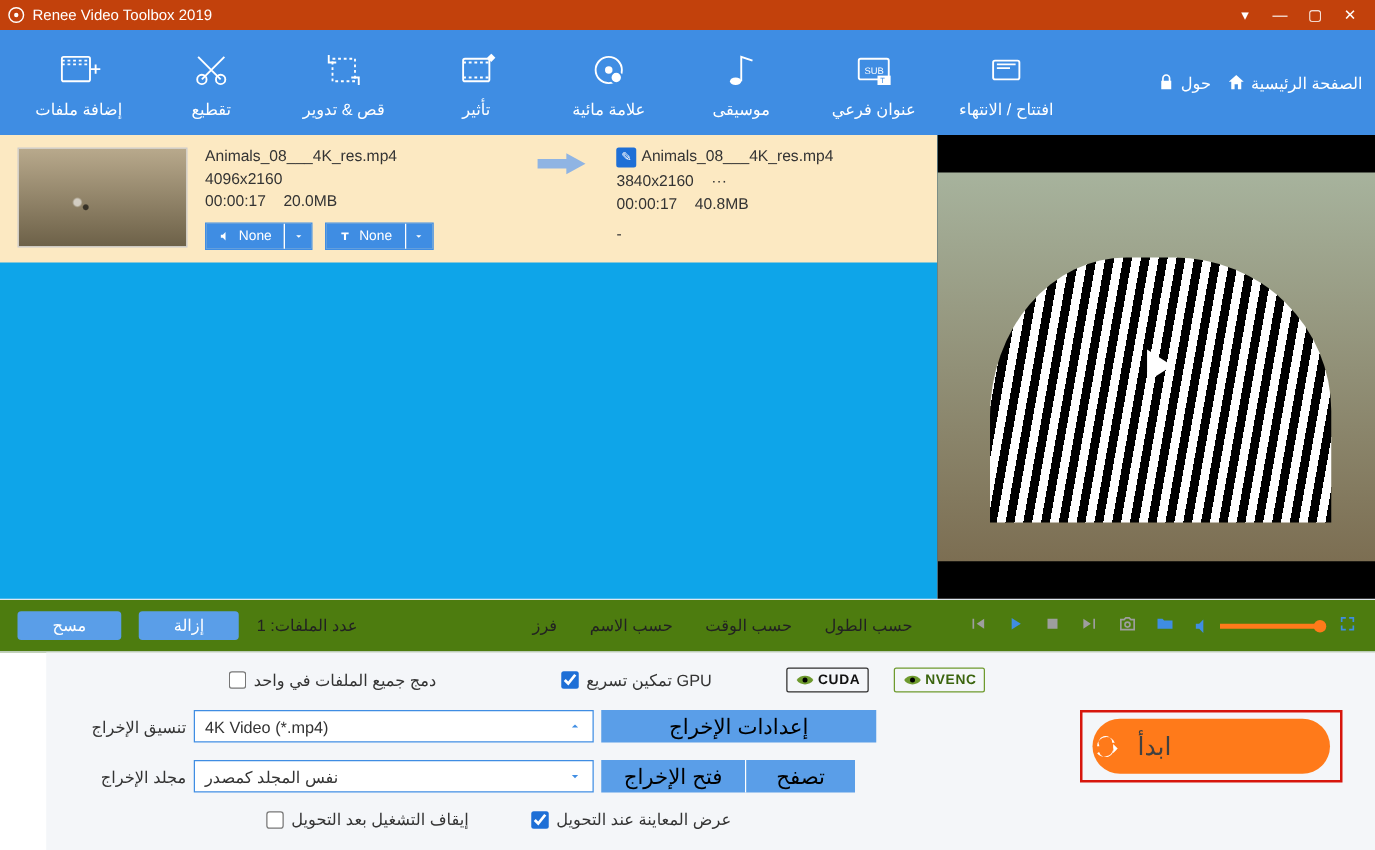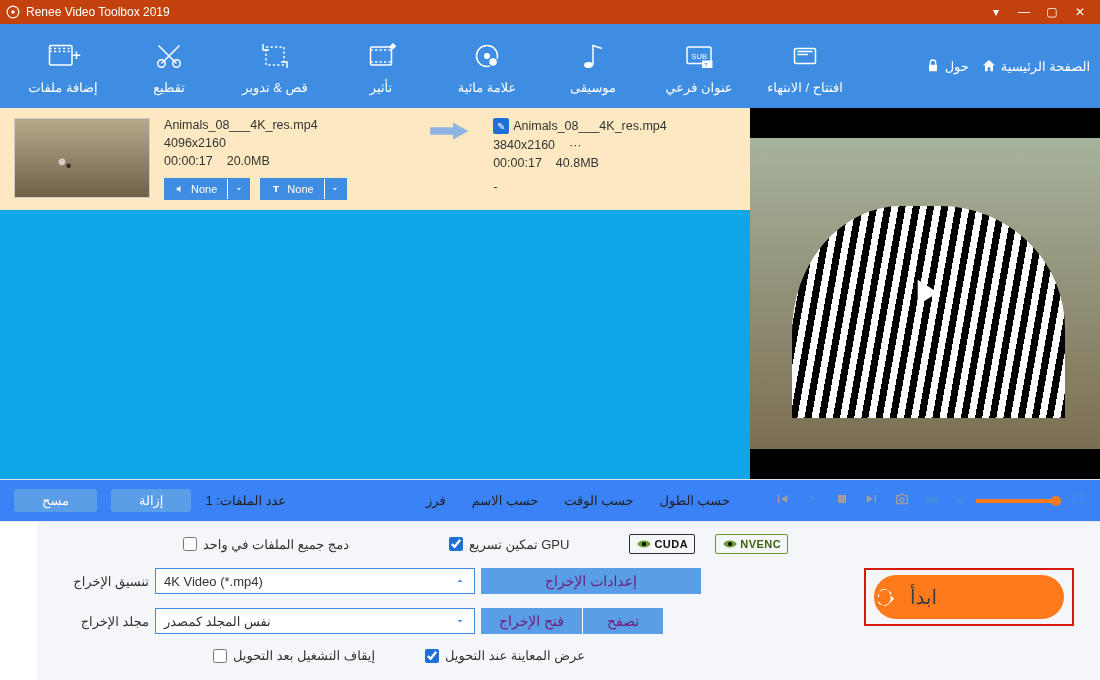--- a/index.html
+++ b/index.html
@@ -38,21 +38,21 @@
 .editicon { display:inline-flex; width:16px; height:16px; background:#1e6fd6; color:#fff; align-items:center; justify-content:center; font-size:10px; border-radius:2px; margin-right:4px; }
 
 
 .preview { width: 350px; background: #000; position: relative; }
 .preview .img { position:absolute; left:0; right:0; top:30px; bottom:30px; background: linear-gradient(#a7b39d,#7c6e52); overflow:hidden; }
 .preview .zebra { position:absolute; left:12%; top:22%; width:78%; height:68%; background: repeating-linear-gradient(100deg,#fff 0 7px,#000 7px 14px); border-radius: 40% 46% 0 0 / 60% 58% 0 0; filter: blur(.4px); }
 .preview .play { position:absolute; left:50%; top:50%; transform:translate(-50%,-50%); }
 .preview .play svg { width:44px; height:44px; fill:#fff; }
 
 
-.midrow { height: 42px; border-bottom: 1px solid #dfe6ee; display: flex; align-items: center; padding: 0 14px; gap: 14px; background:#3b82f6; }
+.midrow { height: 42px; border-bottom: 1px solid #dfe6ee; display: flex; align-items: center; padding: 0 14px; gap: 14px; background:#4d7c0f; }
 .btn-blue { background:#5a9ee8; color:#fff; border:none; padding:4px 28px; border-radius:3px; font-size:13px; cursor:pointer; }
 .midrow .lbl { font-size:13px; color:#222; }
 .midrow .spacer { flex:1; }
 .sortlabels { display:flex; gap:26px; font-size:13px; color:#222; }
 .playerctrls { display:flex; align-items:center; gap:14px; }
 .playerctrls svg { width:16px; height:16px; fill:#3f8de3; cursor:pointer; }
 .playerctrls .off svg { fill:#9e9e9e; }
 .vol { display:flex; align-items:center; gap:6px; }
 .vol .track { width:80px; height:4px; background:#ff7a1a; position:relative; }
 .vol .knob { position:absolute; right:-5px; top:-3px; width:10px; height:10px; border-radius:50%; background:#ff7a1a; }
@@ -63,21 +63,21 @@
 .chk { display:inline-flex; align-items:center; gap:6px; font-size:13px; }
 .chk input { width:14px; height:14px; accent-color:#1e6fd6; }
 .gpu-badge { display:inline-flex; align-items:center; gap:2px; border:1px solid #2e2e2e; height:20px; padding:0 6px; font-size:11px; font-weight:bold; border-radius:2px; letter-spacing:.5px; }
 .gpu-badge .eye { width:16px; height:12px; }
 .gpu-badge.cuda { color:#111; }
 .gpu-badge.nvenc { color:#3a640e; border-color:#6e9a2e; }
 .formrow { display:flex; align-items:center; gap:6px; }
 .formrow .label { width:92px; text-align:right; font-size:13px; }
 .combo { flex: 0 0 320px; height:26px; border:1px solid #3f8de3; display:flex; align-items:center; padding:0 8px; background:#fff; justify-content:space-between; cursor:pointer; }
 .combo svg { width:12px; height:12px; fill:#3f8de3; }
-.midbtn { background:#5a9ee8; color:#701a75; border:none; height:26px; padding:0 26px; font-size:14px; cursor:pointer; }
+.midbtn { background:#5a9ee8; color:#000000; border:none; height:26px; padding:0 26px; font-size:17px; cursor:pointer; }
 .midbtn.split-l { border-right:1px solid #fff; padding:0 18px; }
 .midbtn.split-r { padding:0 24px; }
 
 .startwrap { position:absolute; right:26px; top:46px; width:210px; height:58px; border:2px solid #d7160d; display:flex; align-items:center; justify-content:center; }
 .startbtn { width:190px; height:44px; background:#ff7a1a; border-radius:22px; display:flex; align-items:center; color:#404040; gap:14px; cursor:pointer; font-size:20px; }
 .startbtn svg { width:22px; height:22px; fill:#fff; }
 </style>
 </head>
 <body>
 

